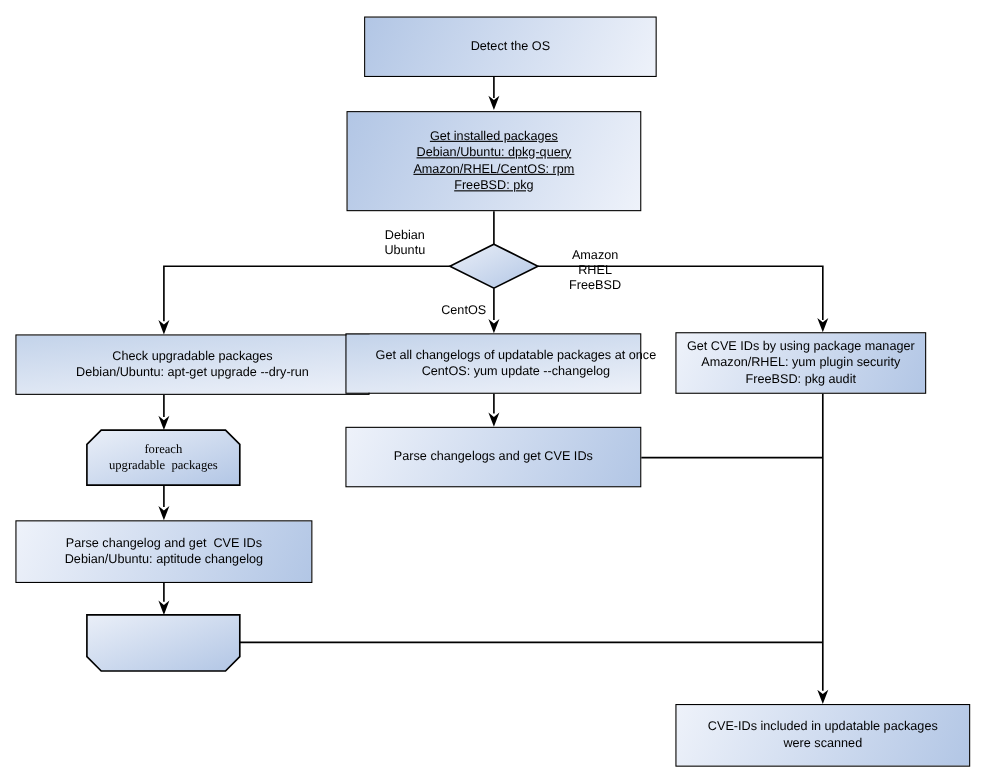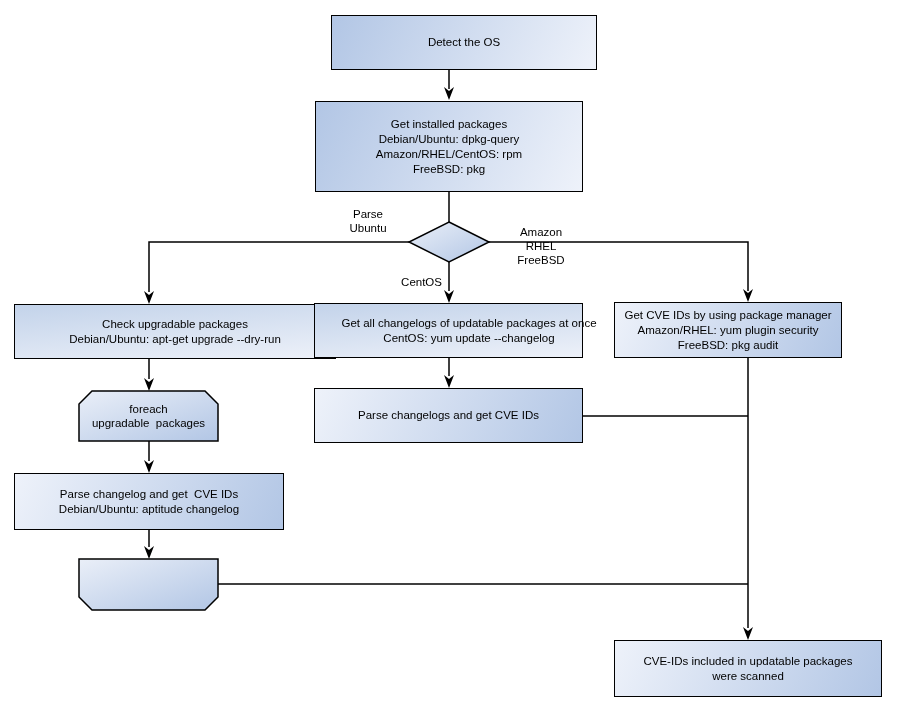--- a/index.html
+++ b/index.html
@@ -11,21 +11,21 @@
   .node{
     position:absolute;box-sizing:border-box;border:1.5px solid #000;
     display:flex;flex-direction:column;justify-content:center;align-items:center;
     font-size:11.5px;line-height:15px;text-align:center;z-index:2;
   }
   .node .ln{white-space:pre;}
   .shape-label{
     position:absolute;display:flex;flex-direction:column;justify-content:center;align-items:center;
     font-size:11.5px;line-height:14px;text-align:center;z-index:3;background:transparent;
   }
-  .shape-label .ln{white-space:pre;}
+  .shape-label .ln{white-space:pre;font-family:Liberation Serif, serif;}
   .edge-label{
     position:absolute;font-size:11.5px;line-height:14px;z-index:3;background:transparent;
   }
   .edge-label .ln{white-space:pre;}
   .g-a{background:linear-gradient(115deg,#b2c6e5 0%,#eef2fa 100%);}
   .g-b{background:linear-gradient(115deg,#eef2fa 0%,#b2c6e5 100%);}
   .g-c{background:linear-gradient(175deg,#c3d3ea 0%,#edf1f9 100%);}
   svg{position:absolute;left:0;top:0;z-index:1;}
   .ta-c{text-align:center;}
   .ta-r{text-align:right;}
@@ -72,21 +72,21 @@
 
     <polygon points="449,222 489,242 449,262 409,242" fill="url(#gLD)" stroke="#000000" stroke-width="1.5"></polygon>
     <polygon points="92,391 205,391 218,404 218,441 79,441 79,404" fill="url(#gLD)" stroke="#000000" stroke-width="1.5"></polygon>
     <polygon points="79,559 218,559 218,597 205,610 92,610 79,597" fill="url(#gLD)" stroke="#000000" stroke-width="1.5"></polygon>
   </svg>
 
   <div class="node g-a" style="left:316px;top:15px;width:266px;height:55px;margin-left:15px;">
     <div class="ln">Detect the OS</div>
   </div>
 
-  <div class="node g-a" style="left:315px;top:101px;width:268px;height:91px;">
+  <div class="node g-a" style="left:315px;top:101px;width:268px;height:91px;text-decoration:underline;">
     <div class="ln">Get installed packages</div>
     <div class="ln">Debian/Ubuntu: dpkg-query</div>
     <div class="ln">Amazon/RHEL/CentOS: rpm</div>
     <div class="ln">FreeBSD: pkg</div>
   </div>
 
   <div class="node g-c" style="left:14px;top:304px;width:322px;height:55px;">
     <div class="ln">Check upgradable packages</div>
     <div class="ln">Debian/Ubuntu: apt-get upgrade --dry-run</div>
   </div>
@@ -115,21 +115,21 @@
     <div class="ln">CVE-IDs included in updatable packages</div>
     <div class="ln">were scanned</div>
   </div>
 
   <div class="shape-label" style="left:79px;top:391px;width:139px;height:50px;">
     <div class="ln">foreach</div>
     <div class="ln">upgradable  packages</div>
   </div>
 
   <div class="edge-label ta-c" style="left:338px;top:207px;width:60px;">
-    <div class="ln">Parse</div>
+    <div class="ln">Debian</div>
     <div class="ln">Ubuntu</div>
   </div>
   <div class="edge-label ta-c" style="left:497px;top:194px;width:88px;margin-top:31px;">
     <div class="ln">Amazon</div>
     <div class="ln">RHEL</div>
     <div class="ln">FreeBSD</div>
   </div>
   <div class="edge-label ta-r" style="left:385px;top:275px;width:57px;">
     <div class="ln">CentOS</div>
   </div>

